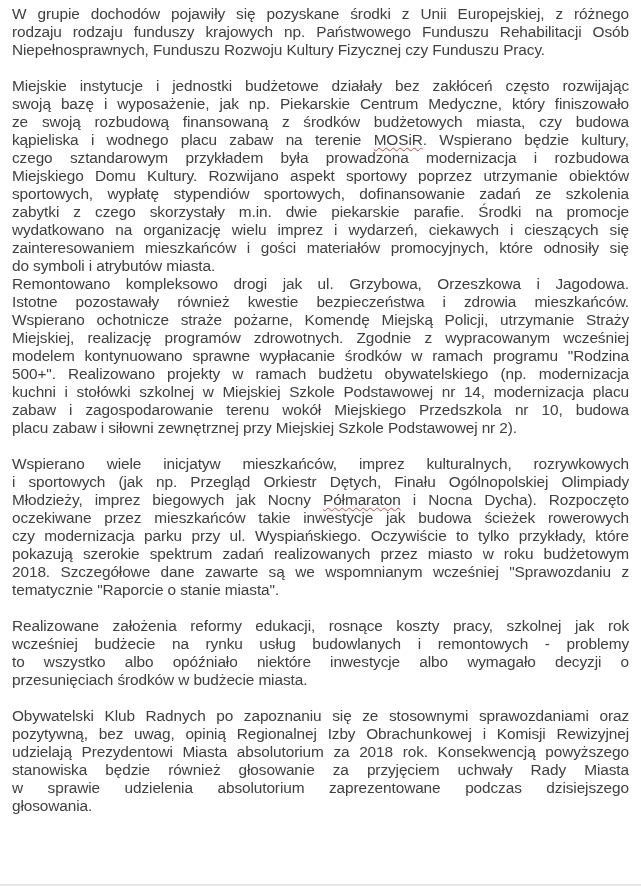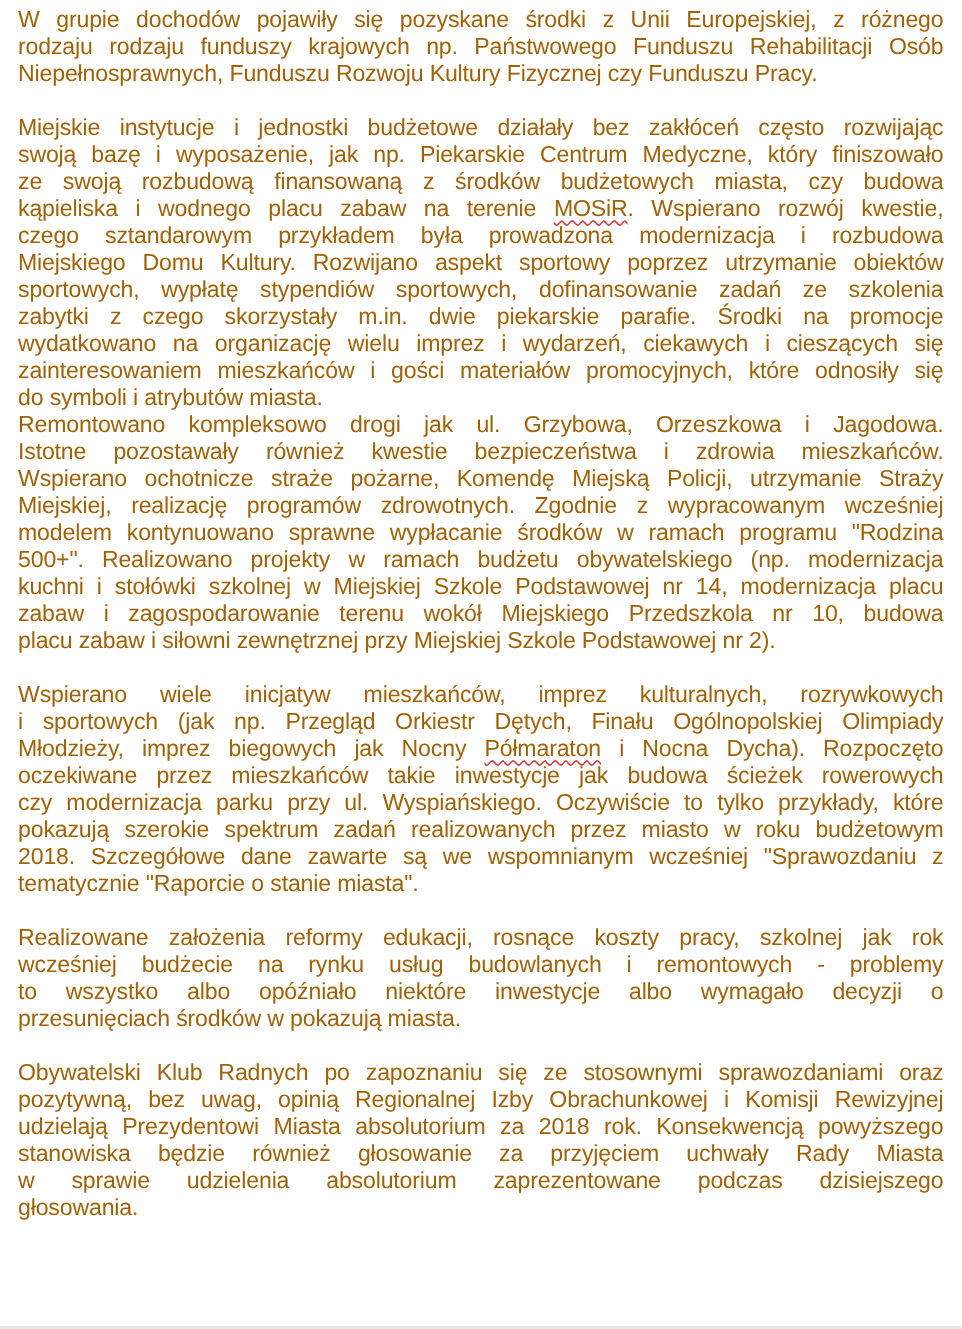--- a/index.html
+++ b/index.html
@@ -14,21 +14,21 @@
       position: relative;
     }
     .page {
       position: absolute;
       left: 12px;
       top: 5px;
       width: 617px;
       font-family: "Liberation Sans", sans-serif;
       font-size: 15.4px;
       line-height: 18px;
-      color: #a16207;
+      color: #404040;
       text-align: justify;
       letter-spacing: -0.1px;
     }
     .para {
       margin: 0;
       padding: 0;
       white-space: normal;
     }
     .para.gap-after {
       margin-bottom: 18px;
@@ -64,21 +64,21 @@
 <div class="page" id="doc">
     <div class="para gap-after">
       <span class="line">W grupie dochodów pojawiły się pozyskane środki z Unii Europejskiej, z różnego</span>
       <span class="line">rodzaju rodzaju funduszy krajowych np. Państwowego Funduszu Rehabilitacji Osób</span>
       <span class="line last">Niepełnosprawnych, Funduszu Rozwoju Kultury Fizycznej czy Funduszu Pracy.</span>
     </div>
     <div class="para">
       <span class="line">Miejskie instytucje i jednostki budżetowe działały bez zakłóceń często rozwijając</span>
       <span class="line">swoją bazę i wyposażenie, jak np. Piekarskie Centrum Medyczne, który finiszowało</span>
       <span class="line">ze swoją rozbudową finansowaną z środków budżetowych miasta, czy budowa</span>
-      <span class="line"><span>kąpieliska i wodnego placu zabaw  na terenie </span><span class="spell">MOSiR</span><span>. Wspierano rozwój kwestie,</span></span>
+      <span class="line"><span>kąpieliska i wodnego placu zabaw  na terenie </span><span class="spell">MOSiR</span><span>. Wspierano będzie kultury,</span></span>
       <span class="line">czego sztandarowym przykładem była prowadzona modernizacja i rozbudowa</span>
       <span class="line">Miejskiego Domu Kultury. Rozwijano aspekt sportowy poprzez utrzymanie obiektów</span>
       <span class="line">sportowych, wypłatę stypendiów sportowych, dofinansowanie zadań ze szkolenia</span>
       <span class="line">zabytki z czego skorzystały m.in. dwie piekarskie parafie.  Środki na promocje</span>
       <span class="line">wydatkowano na organizację wielu imprez i wydarzeń, ciekawych i cieszących się</span>
       <span class="line">zainteresowaniem mieszkańców i gości materiałów promocyjnych, które odnosiły się</span>
       <span class="line last">do symboli i atrybutów miasta.</span>
     </div>
     <div class="para gap-after">
       <span class="line">Remontowano kompleksowo drogi jak ul. Grzybowa, Orzeszkowa i Jagodowa.</span>
@@ -98,21 +98,21 @@
       <span class="line">oczekiwane przez mieszkańców takie inwestycje jak budowa ścieżek rowerowych</span>
       <span class="line">czy modernizacja parku przy ul. Wyspiańskiego. Oczywiście to tylko przykłady, które</span>
       <span class="line">pokazują szerokie spektrum zadań realizowanych przez miasto w roku budżetowym</span>
       <span class="line">2018. Szczegółowe dane zawarte są we wspomnianym wcześniej "Sprawozdaniu z</span>
       <span class="line last">tematycznie "Raporcie o stanie miasta".</span>
     </div>
     <div class="para gap-after">
       <span class="line">Realizowane założenia reformy edukacji, rosnące koszty pracy, szkolnej jak rok</span>
       <span class="line">wcześniej budżecie na rynku usług budowlanych i remontowych - problemy</span>
       <span class="line">to wszystko albo opóźniało niektóre inwestycje albo wymagało decyzji o</span>
-      <span class="line last">przesunięciach środków w pokazują miasta.</span>
+      <span class="line last">przesunięciach środków w budżecie miasta.</span>
     </div>
     <div class="para">
       <span class="line">Obywatelski Klub Radnych po zapoznaniu się ze stosownymi sprawozdaniami oraz</span>
       <span class="line">pozytywną, bez uwag, opinią Regionalnej Izby Obrachunkowej i Komisji Rewizyjnej</span>
       <span class="line">udzielają Prezydentowi Miasta absolutorium za 2018 rok. Konsekwencją powyższego</span>
       <span class="line">stanowiska będzie również głosowanie za przyjęciem uchwały Rady Miasta</span>
       <span class="line">w sprawie udzielenia absolutorium zaprezentowane podczas dzisiejszego</span>
       <span class="line last">głosowania.</span>
     </div>
   </div>

